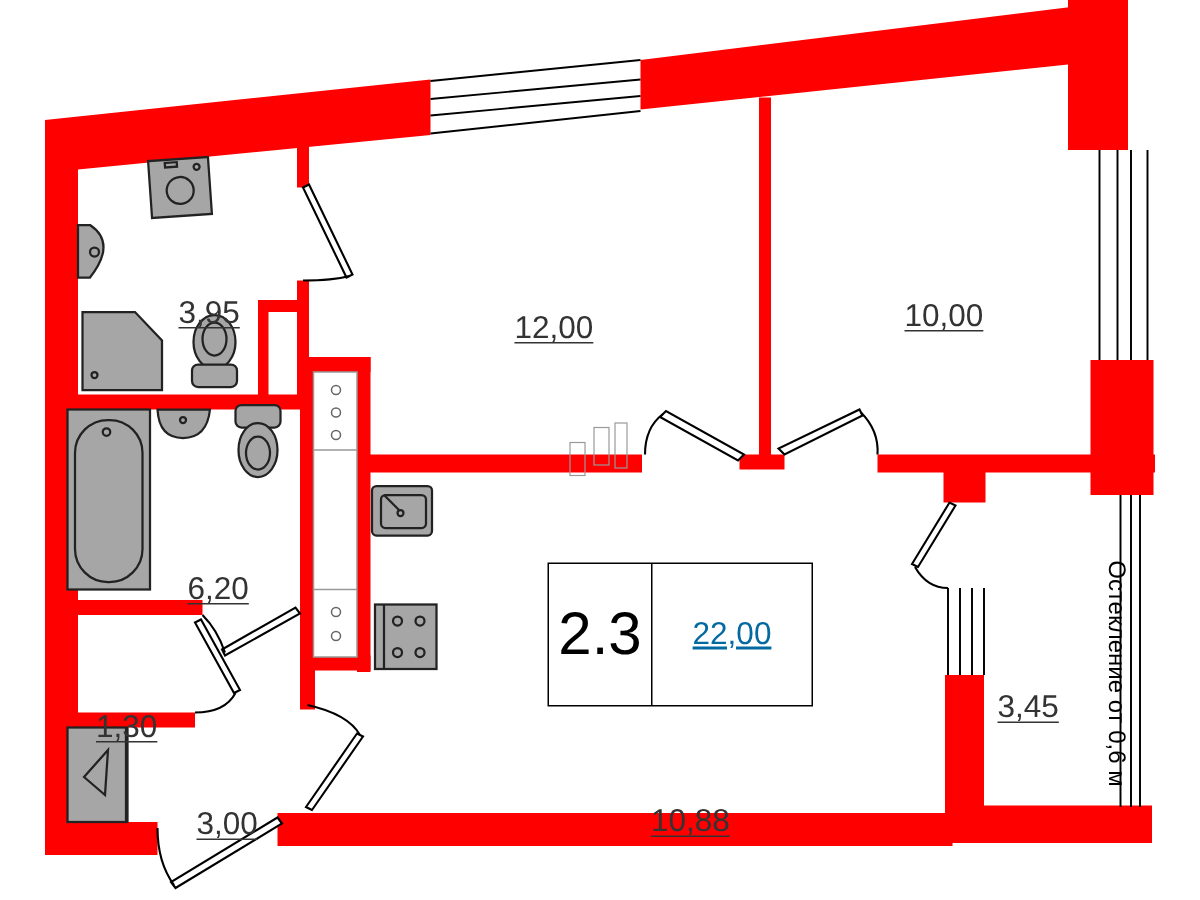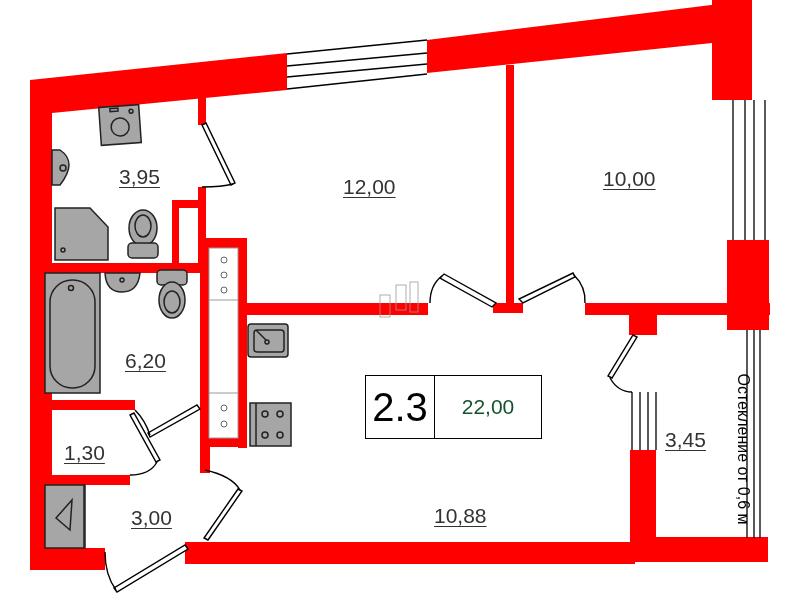--- a/index.html
+++ b/index.html
@@ -4,25 +4,25 @@
 <style>
   html, body { margin: 0; padding: 0; background: #ffffff; }
   body { width: 800px; height: 600px; overflow: hidden; position: relative; font-family: "Liberation Sans", sans-serif; }
   svg { position: absolute; left: 0; top: 0; }
   .wall { fill: #ff0000; }
   .fix { fill: #a6a6a6; stroke: #222; stroke-width: 1.5; }
   .fixline { fill: none; stroke: #222; stroke-width: 1.5; }
   .door { fill: #fff; stroke: #000; stroke-width: 1.4; }
   .arc { fill: none; stroke: #000; stroke-width: 1.4; }
   .win { stroke: #000; stroke-width: 1.3; }
-  .area-label { position: absolute; font-size: 21px; color: #333; text-decoration: underline; text-decoration-thickness: 1px; text-underline-offset: 3px; line-height: 1; white-space: nowrap; }
-  .info-box { position: absolute; left: 365px; top: 375px; width: 177px; height: 64px; border: 1.5px solid #000; box-sizing: border-box; display: flex; background: #fff; }
+  .area-label { position: absolute; font-size: 21px; color: #333; text-decoration: underline; text-decoration-thickness: 1px; text-underline-offset: 3px; line-height: 1; white-space: nowrap; margin-top: 32px; }
+  .info-box { position: absolute; left: 365px; top: 375px; width: 177px; height: 96px; border: 1.5px solid #000; box-sizing: border-box; display: flex; background: #fff; }
   .info-left { width: 68px; border-right: 1.5px solid #000; display: flex; align-items: center; justify-content: center; font-size: 40px; color: #000; }
   .info-right { flex: 1; display: flex; flex-direction: column; }
-  .info-cell { flex: 1; display: flex; align-items: center; justify-content: center; font-size: 21px; color: #14532d; border-bottom: 1.5px solid #000; }
+  .info-cell { flex: 1; display: flex; align-items: center; justify-content: center; font-size: 21px; color: #0369a1; border-bottom: 1.5px solid #000; text-decoration: underline; }
   .info-cell:last-child { border-bottom: none; }
   .glazing { position: absolute; left: 734px; top: 338px; width: 18px; height: 222px; }
   .glazing span { position: absolute; left: 50%; top: 50%; transform: translate(-50%, -50%) rotate(90deg); font-size: 16px; color: #000; white-space: nowrap; }
 </style>
 </head>
 <body>
 
 <svg width="800" height="600" viewBox="0 0 800 600">
 
   <polygon class="wall" points="30,80 287,53 287,90 52,113 52,150 30,150"></polygon>

